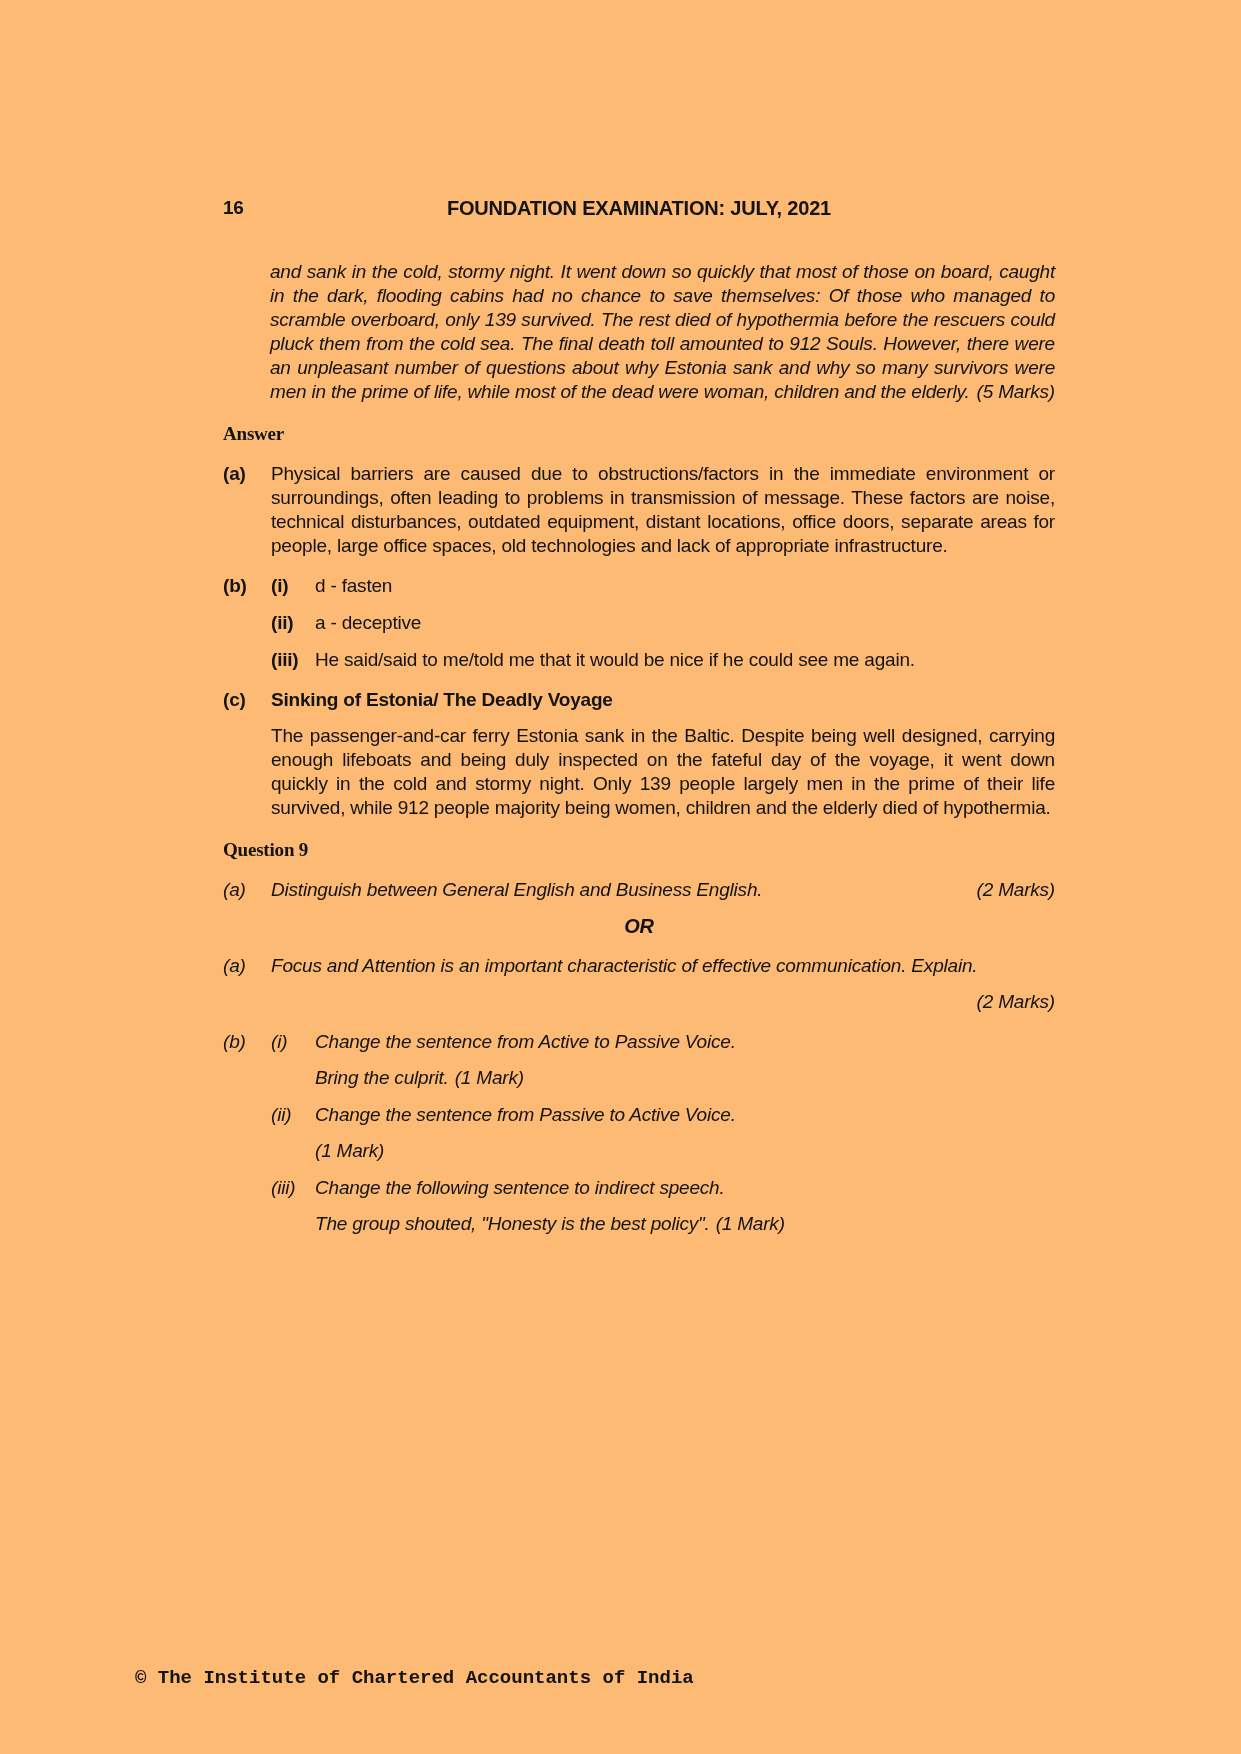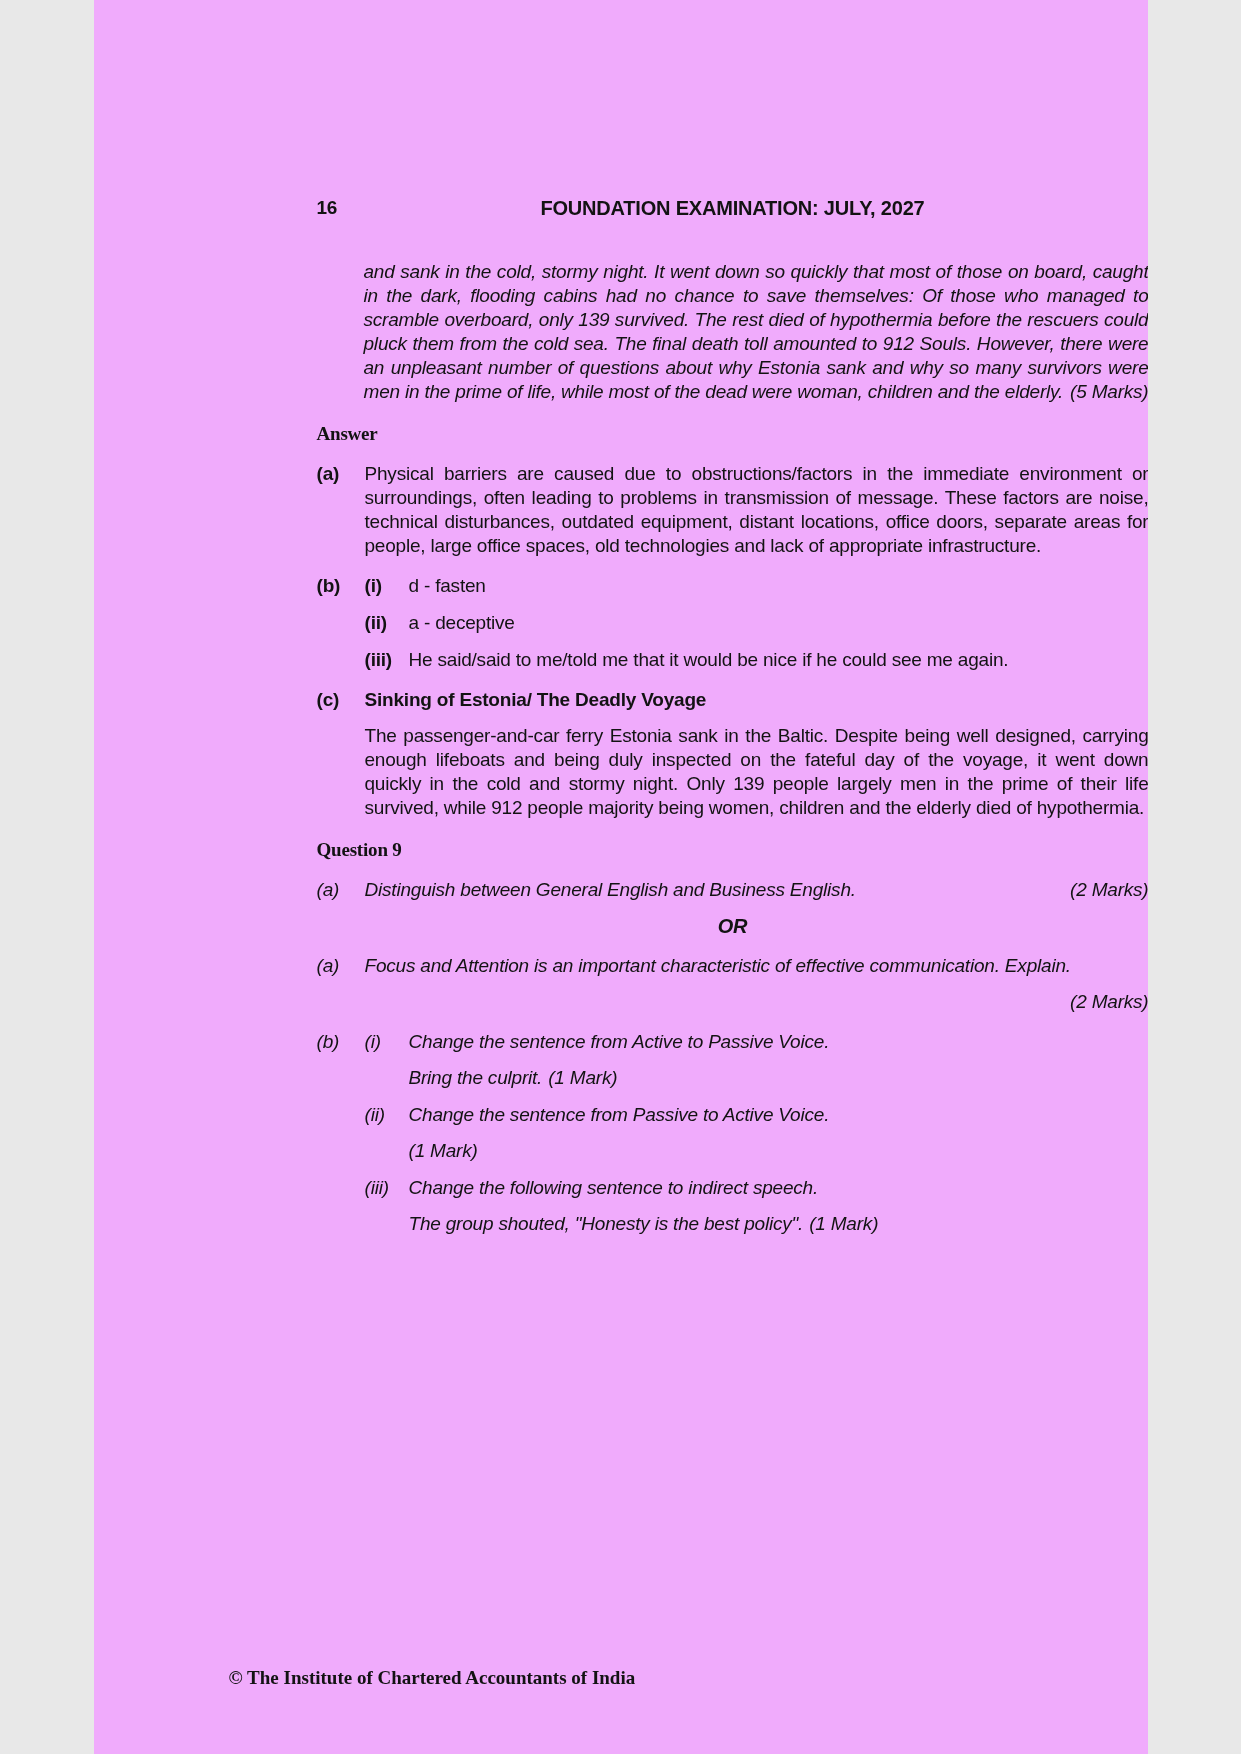--- a/index.html
+++ b/index.html
@@ -1,20 +1,20 @@
 <!DOCTYPE html>
 <html><head>
 <meta charset="utf-8">
 <style>
   html,body { margin:0; padding:0; background:#e8e8e8; }
   .page {
     position:relative;
-    width:1054px; height:1754px;
+    width:1241px; height:1754px;
     margin:0 auto;
-    background:#f0abfc;
+    background:#fdba74;
     font-family:"Liberation Sans", sans-serif;
     font-size:19px;
     line-height:24px;
     color:#131313;
     letter-spacing:-0.2px;
     overflow:hidden;
   }
   .content { position:absolute; left:223px; top:196px; width:832px; }
   .header { position:relative; font-weight:bold; height:26px; }
   .page-num { position:absolute; left:0; top:0; }
@@ -41,33 +41,33 @@
   .bold { font-weight:bold; }
   .cpara { margin-top:12px; }
   .it { font-style:italic; }
   .flexline { display:flex; justify-content:space-between; flex:1 1 auto; gap:10px;text-align:center; }
   .or { text-align:center; font-weight:bold; font-style:italic; font-size:20px; margin-top:12px; }
   .marks-line { text-align:right; margin-top:12px; }
   .qsub + .qsub { margin-top:13px; }
   .sent { display:flex; justify-content:flex-start; gap:6px; margin:12px 0 0 44px; font-style:italic; }
   .footer {
     position:absolute; left:135px; top:1666px;
-    font-family:Liberation Serif, serif;
+    font-family:Liberation Mono, monospace;
     font-weight:bold; font-size:19px; letter-spacing:0;
   }
 </style>
 </head>
 <body>
 
 <div class="page">
   <div class="content">
 
     <div class="header">
       <span class="page-num">16</span>
-      <span class="title">FOUNDATION EXAMINATION: JULY, 2027</span>
+      <span class="title">FOUNDATION EXAMINATION: JULY, 2021</span>
     </div>
 
     <p class="passage"><span>and sank in the cold, stormy night. It went down so quickly that most of those on board, caught in the dark, flooding cabins had no chance to save themselves: Of those who managed to scramble overboard, only 139 survived. The rest died of hypothermia before the rescuers could pluck them from the cold sea. The final death toll amounted to 912 Souls. However, there were an unpleasant number of questions about why Estonia sank and why so many survivors were men in the prime of life, while most of the dead were woman, children and the elderly.</span> <span class="marks">(5 Marks)</span></p>
 
     <h3 class="h">Answer</h3>
 
     <div class="item">
       <span class="lbl">(a)</span>
       <p class="body just">Physical barriers are caused due to obstructions/factors in the immediate environment or surroundings, often leading to problems in transmission of message. These factors are noise, technical disturbances, outdated equipment, distant locations, office doors, separate areas for people, large office spaces, old technologies and lack of appropriate infrastructure.</p>
     </div>

